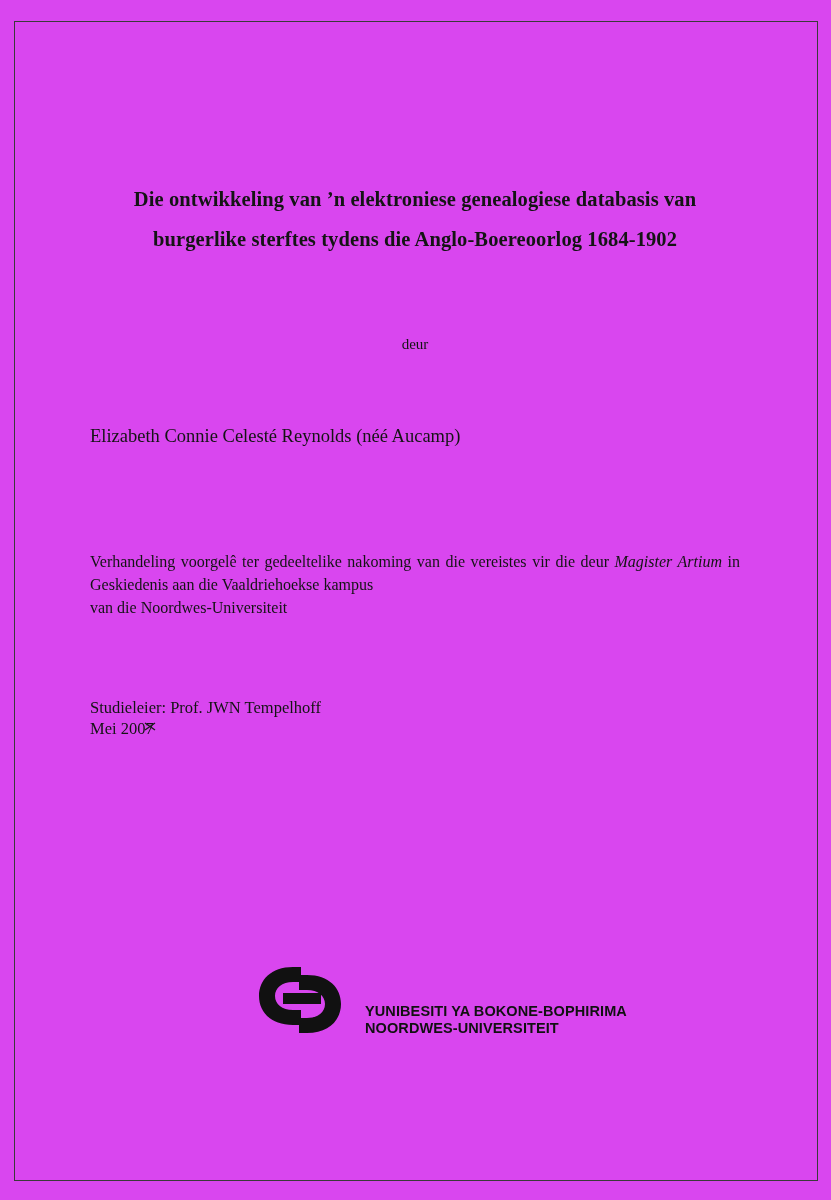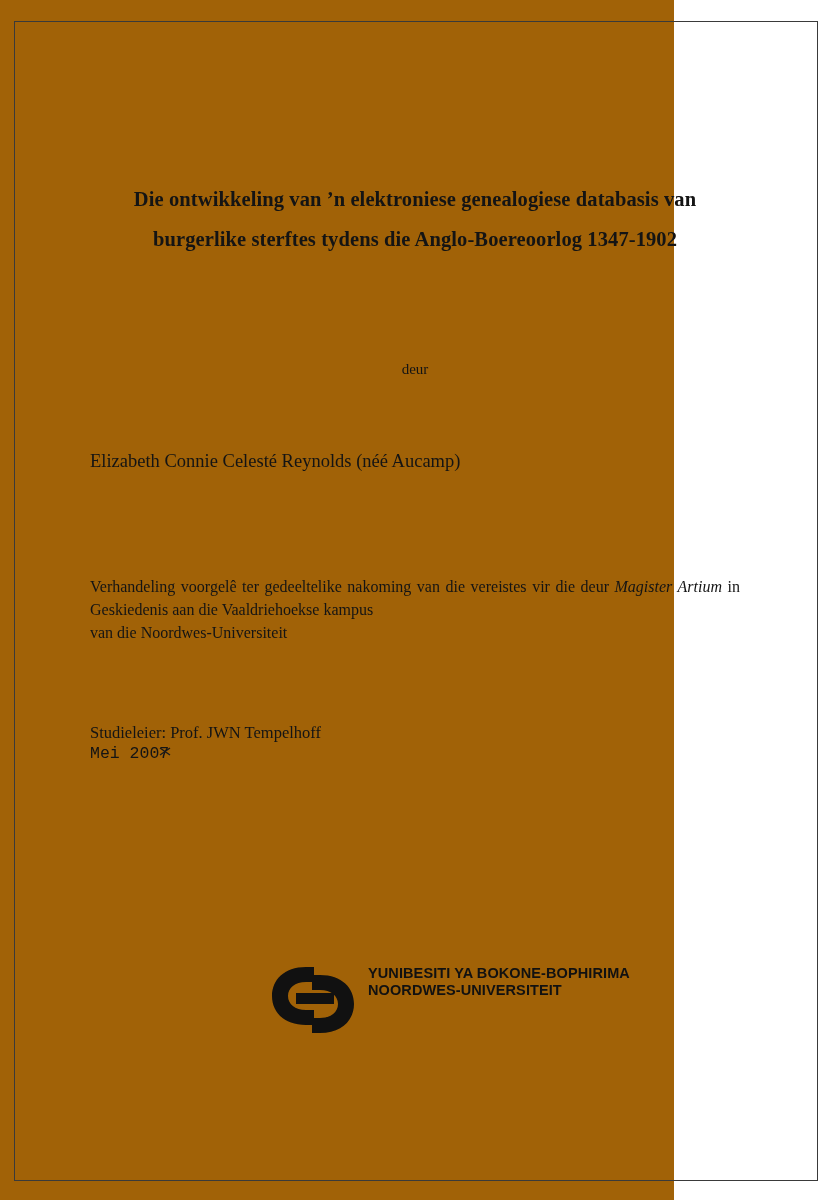--- a/index.html
+++ b/index.html
@@ -9,23 +9,23 @@
   }
   body {
     width: 831px;
     height: 1200px;
     font-family: "Liberation Serif", serif;
     color: #1a1a1a;
     overflow: hidden;
   }
   .page {
     position: relative;
-    width: 674px;
+    width: 831px;
     height: 1200px;
-    background: #a16207;
+    background: #d946ef;
     box-sizing: border-box;
     padding-left: 44px;
   }
   
   .scan-frame {
     position: absolute;
     left: 14px;
     top: 21px;
     width: 804px;
     height: 1160px;
@@ -45,21 +45,21 @@
     text-align: center;
     letter-spacing: 0.1px;
     margin: 0;
     color: #141414;
   }
   .title .line {
     display: block;
     white-space: nowrap;
   }
   .deur {
-    margin-top: 101px;
+    margin-top: 76px;
     text-align: center;
     font-size: 15px;
     color: #141414;
   }
   .author {
     margin-top: 73px;
     text-align: left;
     font-size: 18.5px;
     color: #141414;
   }
@@ -86,37 +86,37 @@
     line-height: 1.42;
     color: #141414;
     text-align: left;
   }
   .date {
     font-size: 16.5px;
     color: #141414;
     text-align: left;
     position: relative;
     display: inline-block;
-    font-family: Liberation Mono, monospace;
   }
   .date .strike {
     position: absolute;
     right: -2px;
     top: 2px;
     width: 12px;
     height: 12px;
   }
   
   .logo-block {
     position: absolute;
-    left: 268px;
+    left: 255px;
     top: 963px;
     width: 340px;
     display: flex;
-    align-items: flex-start;
+    align-items: flex-end;
+    gap: 10px;
   }
   .logo-mark {
     width: 100px;
     height: 74px;
     flex: 0 0 auto;
   }
   .logo-text {
     font-family: "Liberation Sans", sans-serif;
     font-size: 14.5px;
     line-height: 1.18;
@@ -134,21 +134,21 @@
 <body>
 
 <div class="page">
 
   <div class="scan-frame"></div>
 
   <div class="content">
 
     <h1 class="title">
       <span class="line">Die ontwikkeling van ’n elektroniese genealogiese databasis van</span>
-      <span class="line">burgerlike sterftes tydens die Anglo-Boereoorlog 1347-1902</span>
+      <span class="line">burgerlike sterftes tydens die Anglo-Boereoorlog 1684-1902</span>
     </h1>
 
     <div class="deur">deur</div>
 
     <div class="author">Elizabeth Connie Celesté Reynolds (néé Aucamp)</div>
 
     <div class="statement">
       <div class="p1"><span>Verhandeling voorgelê ter gedeeltelike nakoming van die vereistes vir die deur </span><i>Magister Artium</i><span> in Geskiedenis aan die Vaaldriehoekse kampus</span></div>
       <div class="p2">van die Noordwes-Universiteit</div>
     </div>

